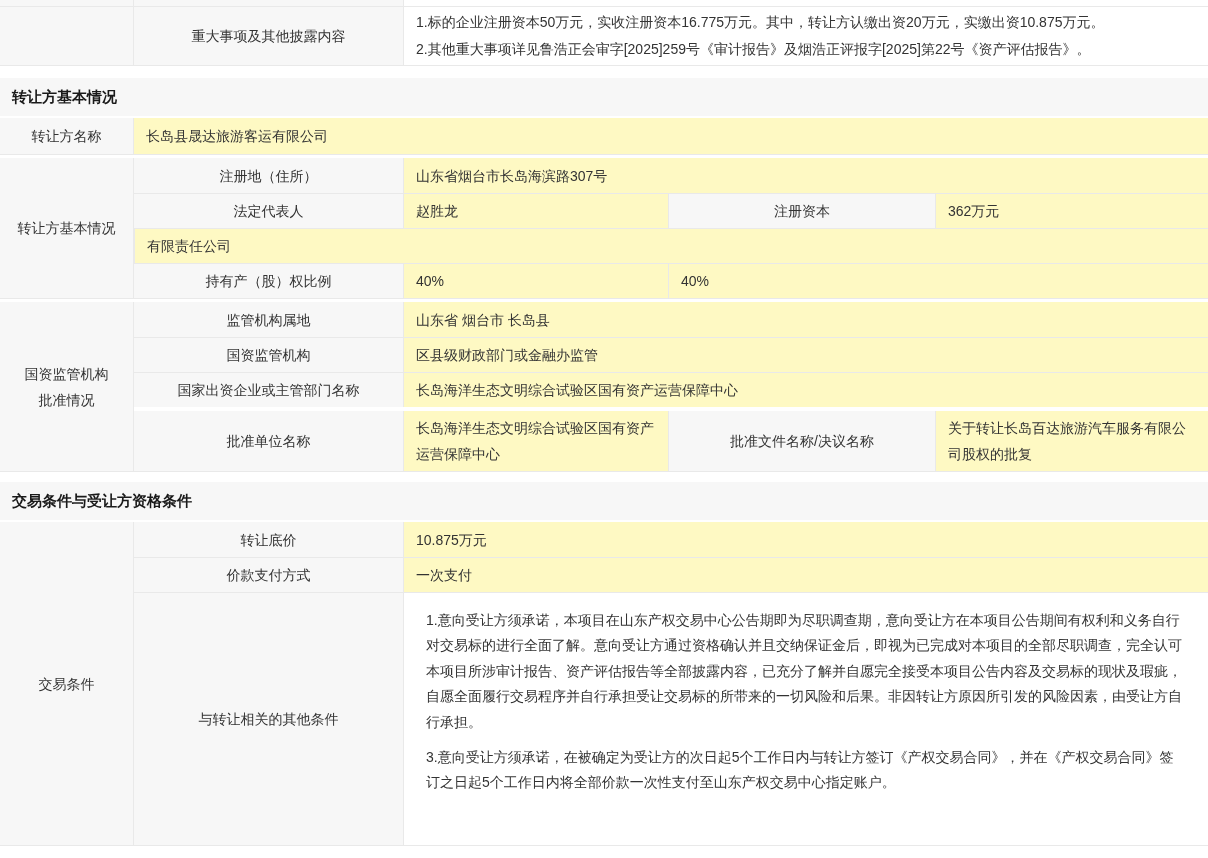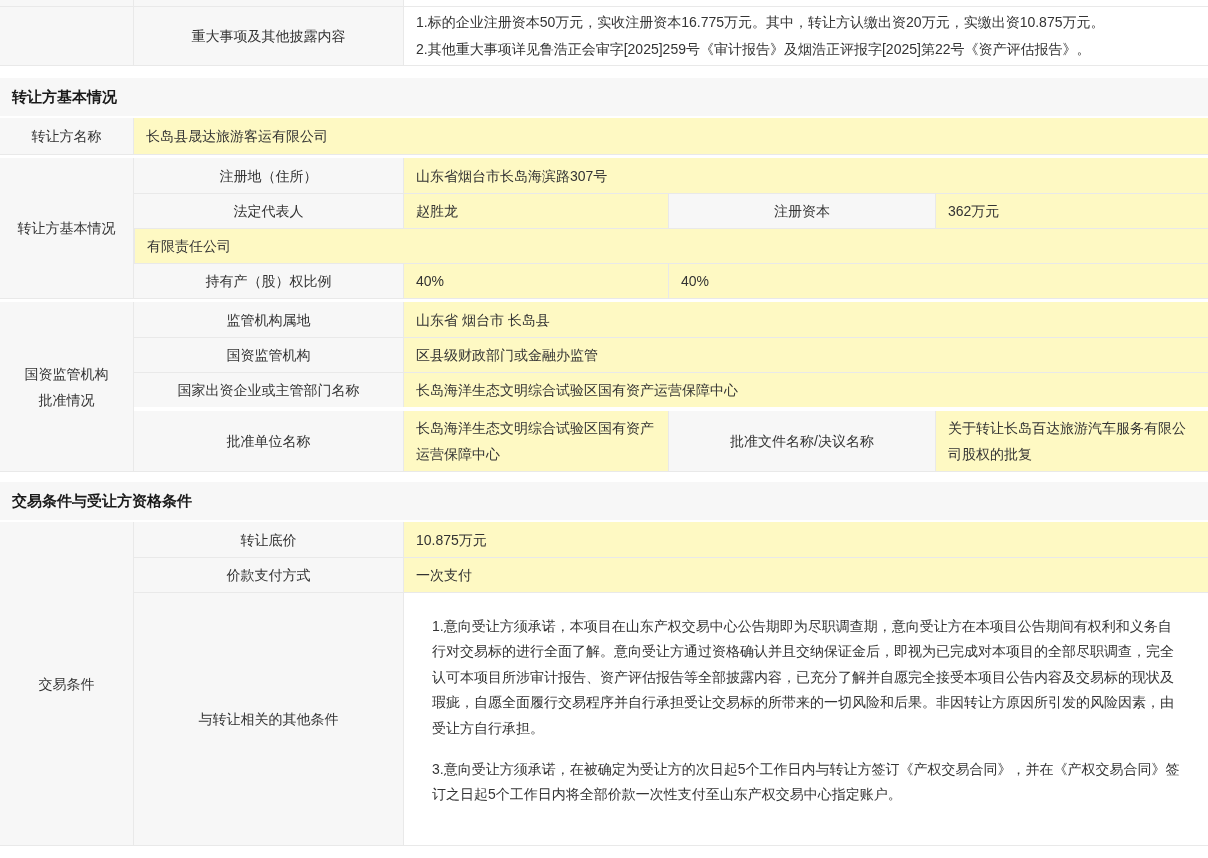--- a/index.html
+++ b/index.html
@@ -37,21 +37,21 @@
   .g-left{
     flex:0 0 133px;background:var(--cell);
     display:flex;flex-direction:column;align-items:center;justify-content:center;
     text-align:center;line-height:26px;
   }
   .g-rows{flex:1 1 auto;min-width:0;display:flex;flex-direction:column;border-left:1px solid var(--border)}
   .g-rows .row + .row{border-top:1px solid var(--border)}
   .val-multi{display:flex;flex-direction:column;justify-content:center;align-items:flex-start;padding:2px 12px;line-height:27px}
   .val-wrap{line-height:26px;padding:4px 12px}
   .val-long{display:block;padding:5px 12px;line-height:25.4px;min-height:252px}
-  .val-long p{margin:16px}
+  .val-long p{margin:10px}
   .sliver-top{display:flex;height:7px;border-bottom:1px solid var(--border)}
   .cellbg{background:var(--cell)}
   .whitebg{background:#fff}
 </style>
 </head>
 <body>
 
 <div class="page">
 
   <div class="sliver-top">

